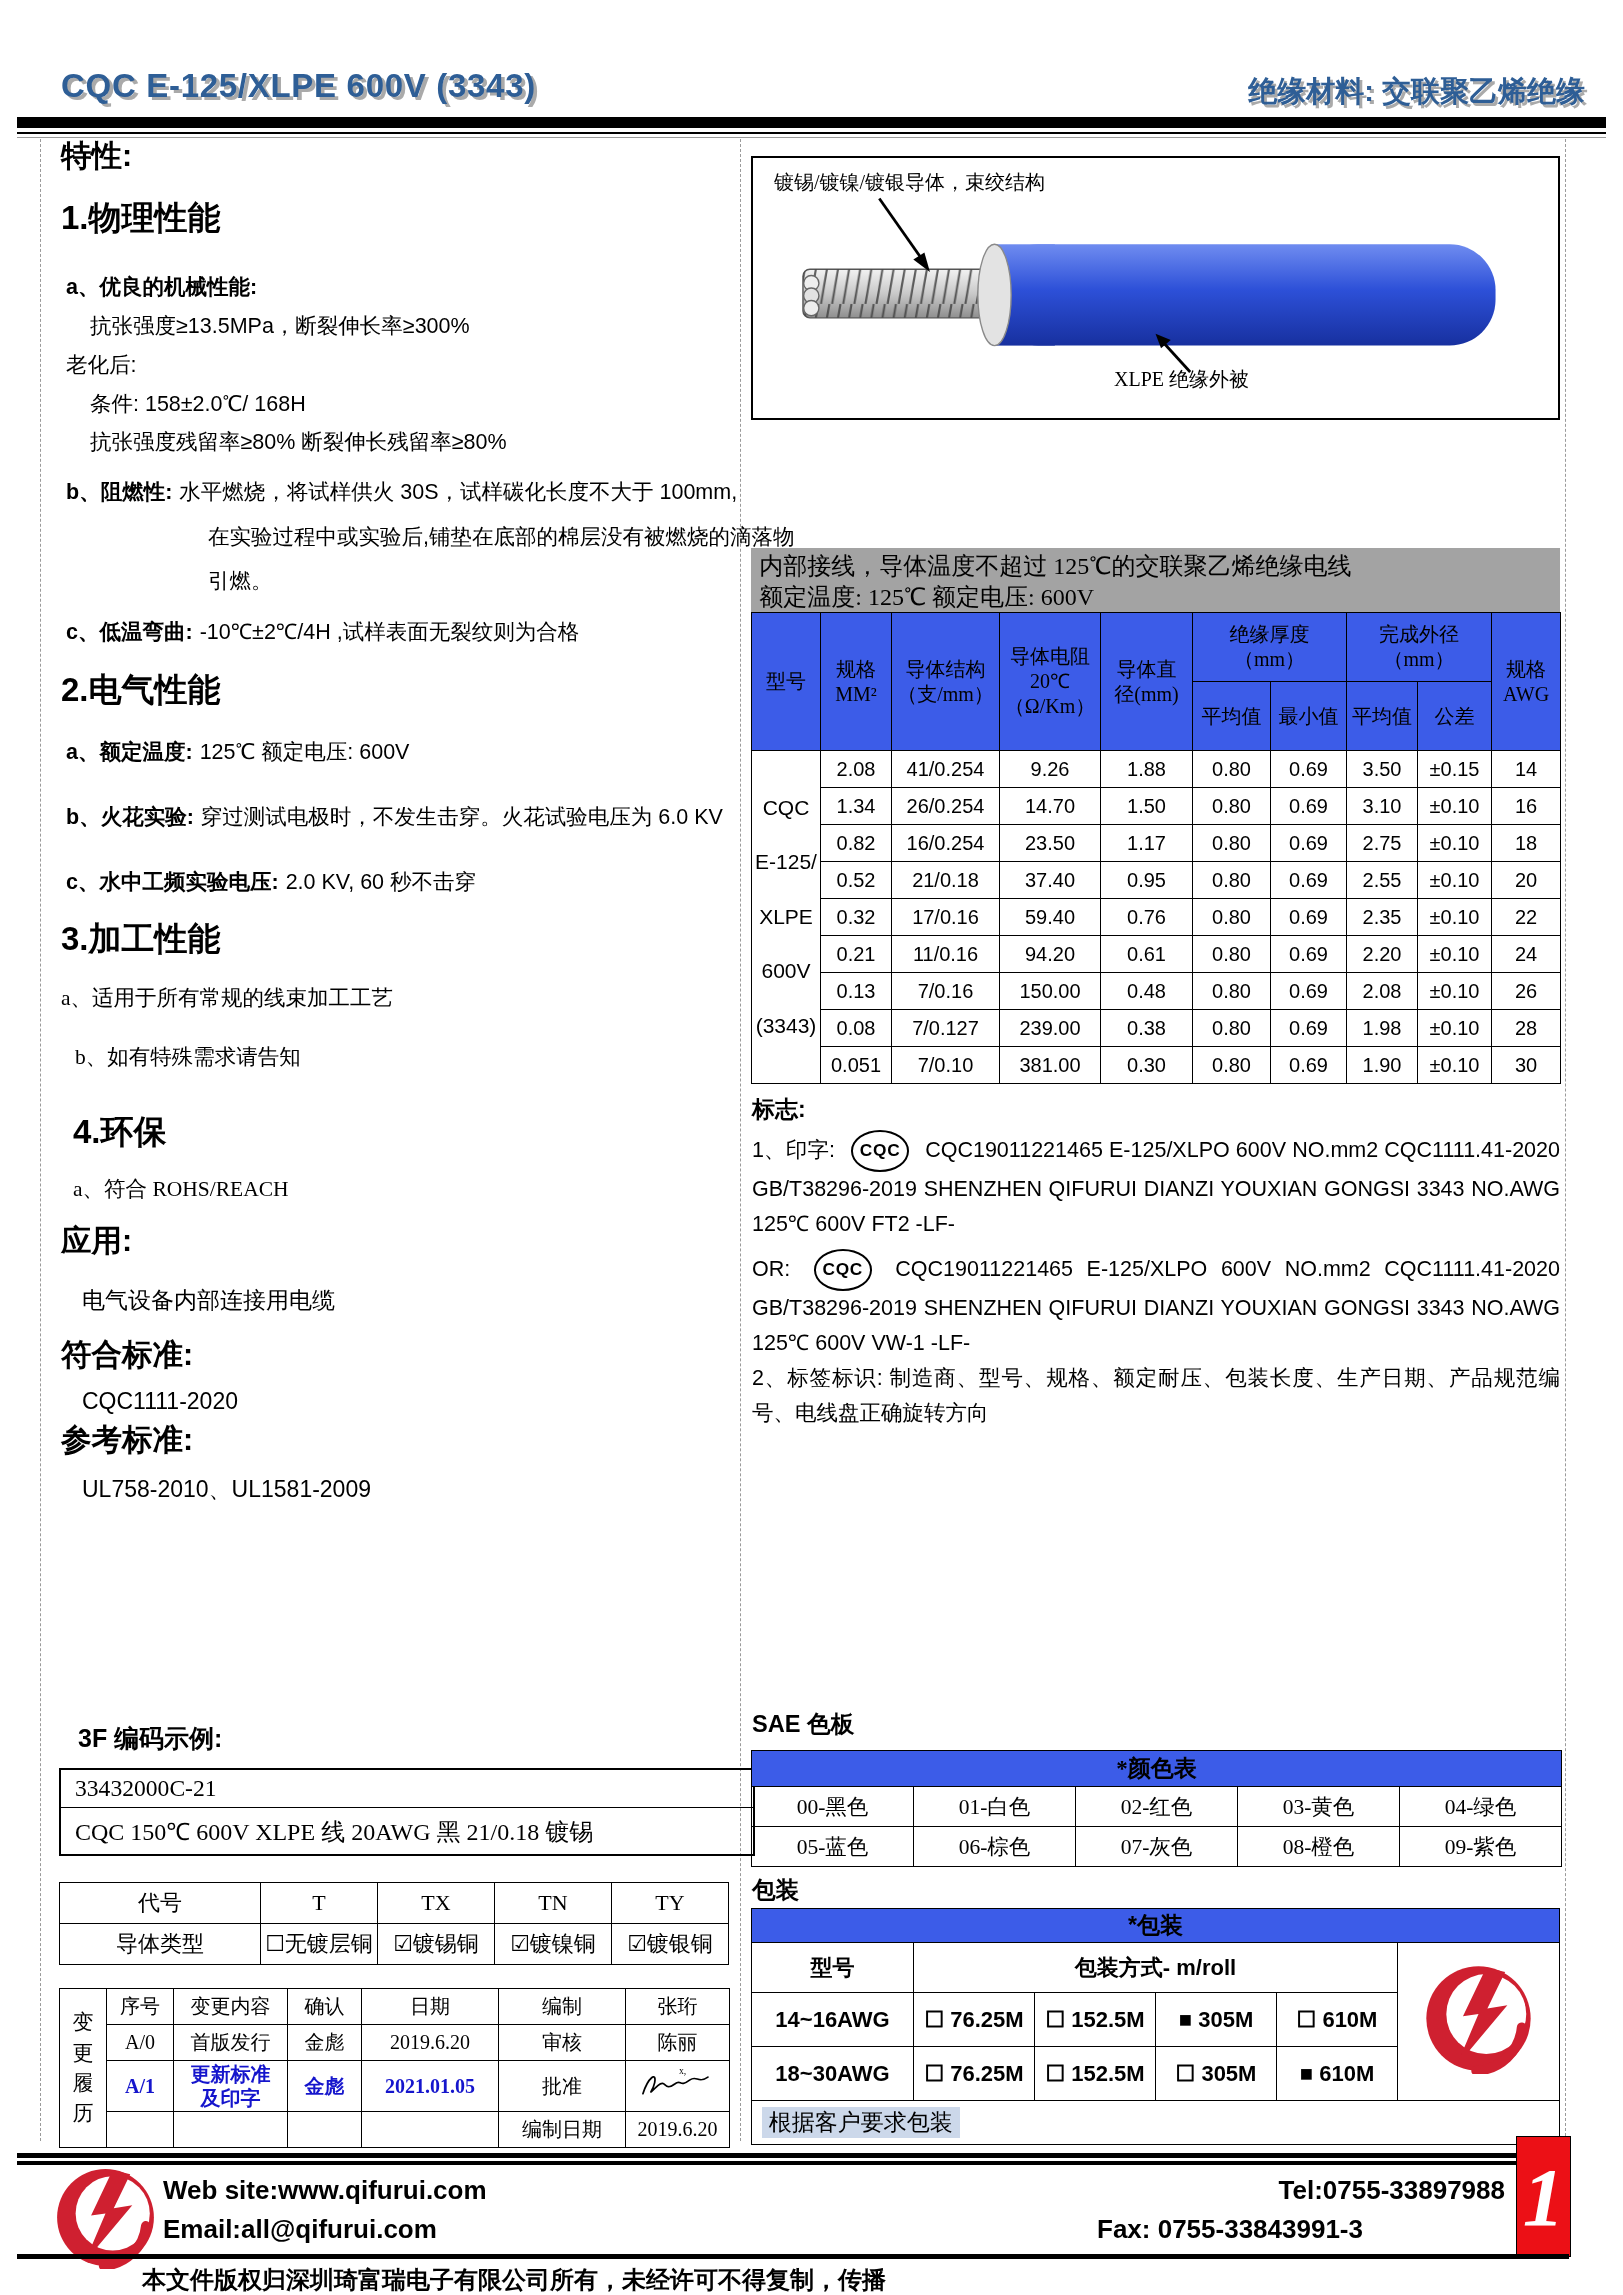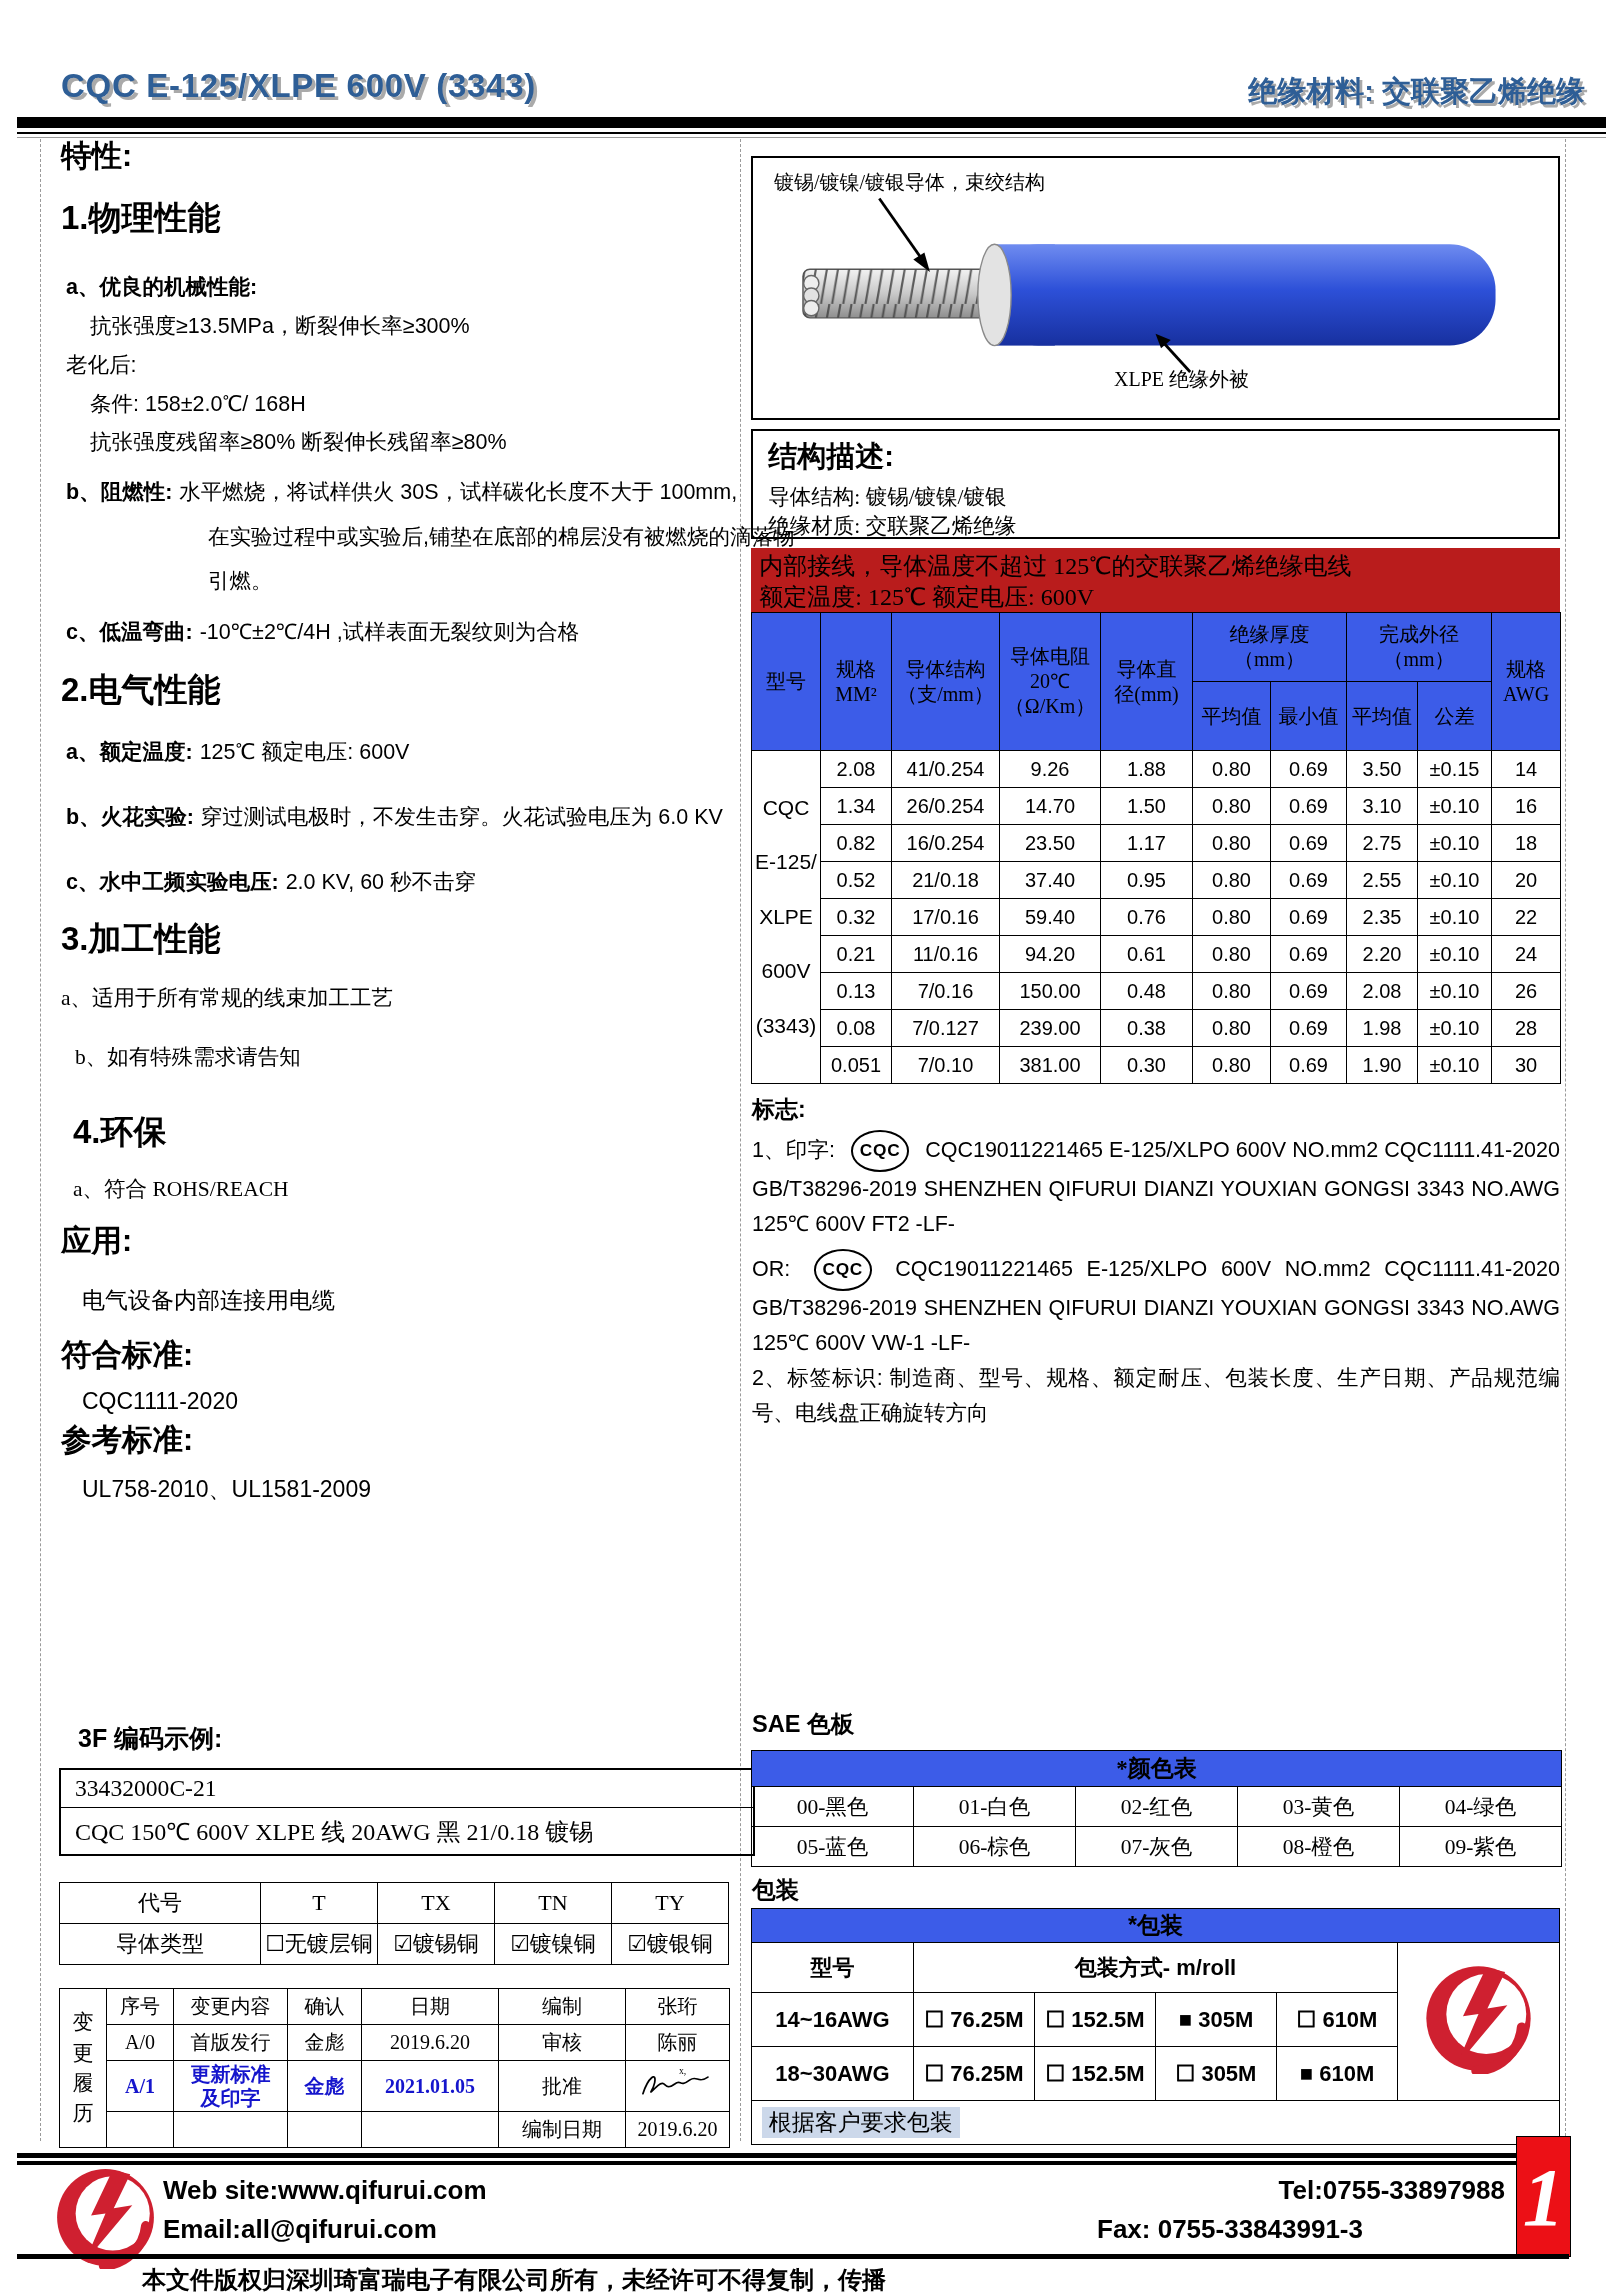--- a/index.html
+++ b/index.html
@@ -39,21 +39,21 @@
   .codebox{border:2.1px solid #000;box-sizing:border-box;font-family:"Liberation Serif",serif;}
   .codebox .r1{height:37px;border-bottom:1.4px solid #000;display:flex;align-items:center;padding-left:14px;font-size:23.6px;}
   .codebox .r2{height:46px;display:flex;align-items:center;padding-left:14px;font-size:24px;}
   
   .cablebox{border:2.1px solid #000;box-sizing:border-box;}
   .cable-lbl{font-size:20px;font-family:"Liberation Serif",serif;}
   .cable-title{font-size:31px;font-weight:bold;color:#3a3ad6;letter-spacing:0.7px;text-align:center;width:100%;}
   .structbox{border:2.1px solid #000;box-sizing:border-box;}
   .struct-h{font-size:29px;font-weight:bold;}
   .struct-l{font-size:21.5px;font-family:"Liberation Serif",serif;}
-  .banner{background:#b91c1c;font-family:"Liberation Serif",serif;font-size:24px;line-height:31px;
+  .banner{background:#a3a3a3;font-family:"Liberation Serif",serif;font-size:24px;line-height:31px;
           padding:2.8px 0 0 8.3px;box-sizing:border-box;}
   .mark-h{font-size:23px;font-weight:bold;}
   .mark-p{font-size:21.5px;line-height:35px;text-align:justify;}
   .cqc-badge{display:inline-block;border:2.8px solid #000;border-radius:50%;padding:0.7px 7px 2.1px 7px;
              font-weight:bold;font-size:17.3px;letter-spacing:0.7px;margin:0 9.7px;vertical-align:middle;}
   .sec-h{font-size:23.6px;font-weight:bold;}
   .note-hl{background:#ccd8ea;padding:2.8px 7px;}
   
   .ft-txt{font-size:26px;font-weight:bold;}
   .pageno{background:#ec1016;border:1.4px solid #000;color:#fff;display:flex;align-items:center;justify-content:center;
@@ -248,25 +248,20 @@
 
       <g>
         <line x1="630" y1="308" x2="588" y2="262" stroke="#000" stroke-width="4"></line>
         <polygon points="580,253 602,262 588,274" fill="#000"></polygon>
       </g>
     </svg>
     <div class="abs cable-lbl" style="left:21px;top:11px;">镀锡/镀镍/镀银导体，束绞结构</div>
     <div class="abs cable-lbl" style="left:361px;top:208px;">XLPE 绝缘外被</div>
   </div>
 
-  <div class="abs structbox" style="left:751px;top:429px;width:809px;height:110px;">
-    <div class="abs struct-h" style="left:15.3px;top:5.6px;">结构描述:</div>
-    <div class="abs struct-l" style="left:15.3px;top:51px;">导体结构: 镀锡/镀镍/镀银</div>
-    <div class="abs struct-l" style="left:15.3px;top:80px;">绝缘材质: 交联聚乙烯绝缘</div>
-  </div>
 
   <div class="abs banner" style="left:751px;top:548px;width:809px;height:64px;">
     <div>内部接线，导体温度不超过 125℃的交联聚乙烯绝缘电线</div>
     <div>额定温度: 125℃  额定电压: 600V</div>
   </div>
 
   <table class="spec abs" style="left:751px;top:612px;">
     <colgroup>
       <col style="width:69px">
         <col style="width:71px">

